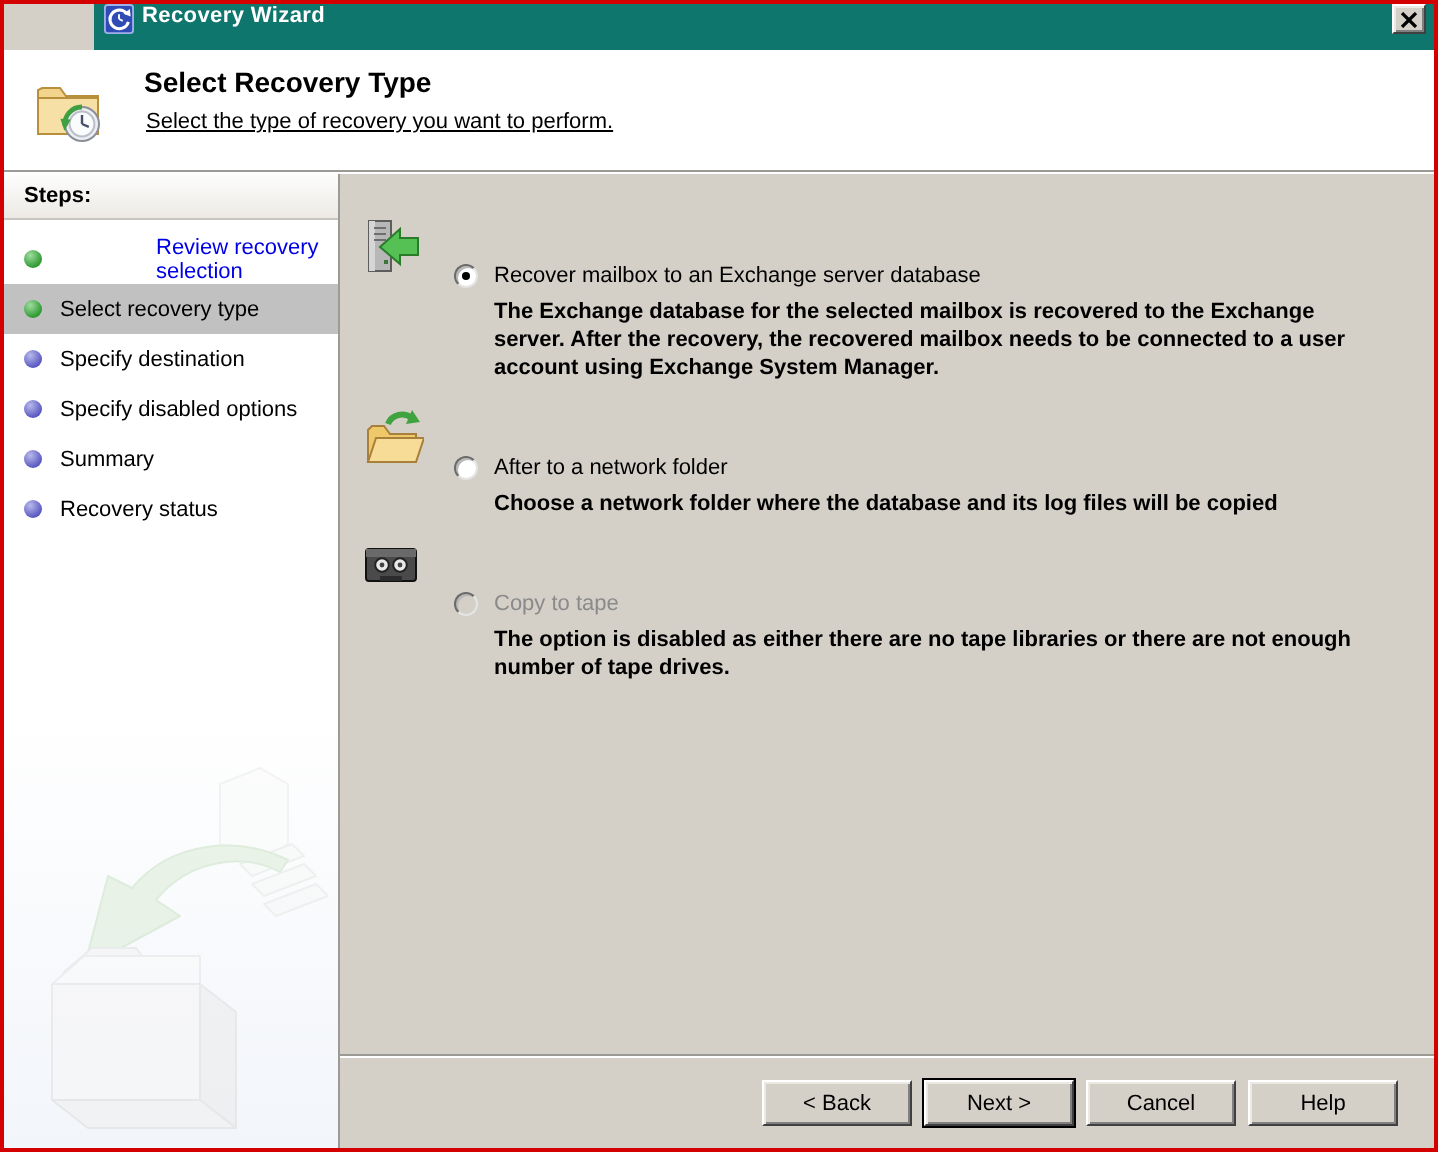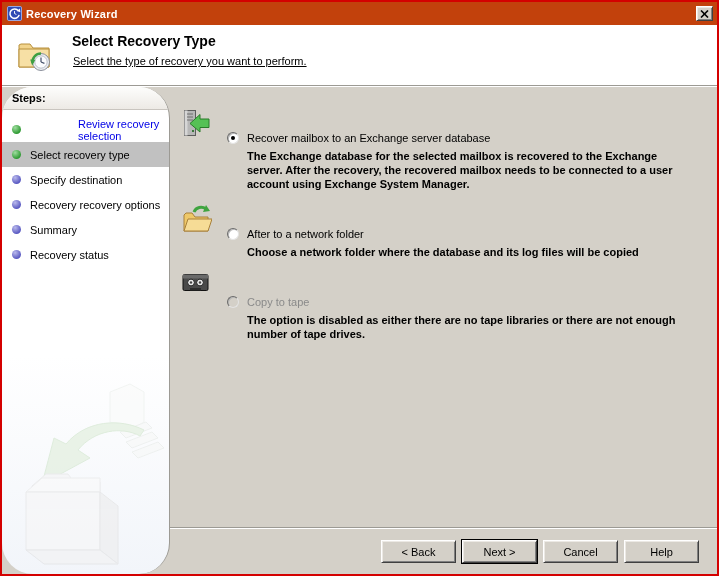--- a/index.html
+++ b/index.html
@@ -10,23 +10,24 @@
     width:719px; height:576px;
     border:2px solid #d40000;
     background:#d4d0c8;
     position:relative;
     display:flex; flex-direction:column;
   }
 
   
   .titlebar {
     height:23px; flex:0 0 23px;
-    background:#c2410c;
-    display:flex; align-items:center;
+    background:#0f766e;
+    display:flex; align-items:flex-start;
     padding:0 4px 0 5px;
+    margin-left:45px;
   }
   .titlebar .app-icon { width:15px; height:15px; margin-right:4px; flex:0 0 15px; }
   .titlebar .title { color:#fff; font-weight:bold; font-size:11px; letter-spacing:.2px; }
   .close-btn {
     margin-left:auto; width:17px; height:15px;
     background:#d4d0c8;
     border:1px solid; border-color:#ffffff #404040 #404040 #ffffff;
     box-shadow:inset 1px 1px 0 #ece9e4, inset -1px -1px 0 #808080;
     display:flex; align-items:center; justify-content:center;
     cursor:default;
@@ -43,21 +44,21 @@
   .sep-h { height:2px; flex:0 0 2px; border-top:1px solid #9c9a94; border-bottom:1px solid #ffffff; }
 
   
   .body { flex:1; display:flex; min-height:0; }
 
   
   .sidebar {
     width:168px; flex:0 0 168px;
     background:linear-gradient(to bottom,#ffffff 55%,#f2f5fa 100%);
     border-right:1px solid #9c9a94;
-    position:relative; overflow:hidden;border-radius:31px;
+    position:relative; overflow:hidden;
   }
   .steps-head {
     height:23px; line-height:22px;
     padding-left:10px; font-weight:bold;
     background:linear-gradient(to bottom,#fdfdfc,#edeae5);
     border-bottom:1px solid #c9c5bf;
   }
   .steps-list { padding-top:7px; position:relative; z-index:2; }
   .step-item { height:25px; display:flex; align-items:center; padding-left:10px; cursor:default; }
   .step-item.current { background:#c1c1c1; }
@@ -156,21 +157,21 @@
         <div class="step-item current">
           <span class="bullet done"></span>
           <span class="step-label">Select recovery type</span>
         </div>
         <div class="step-item">
           <span class="bullet"></span>
           <span class="step-label">Specify destination</span>
         </div>
         <div class="step-item">
           <span class="bullet"></span>
-          <span class="step-label">Recovery recovery options</span>
+          <span class="step-label">Specify disabled options</span>
         </div>
         <div class="step-item">
           <span class="bullet"></span>
           <span class="step-label">Summary</span>
         </div>
         <div class="step-item">
           <span class="bullet"></span>
           <span class="step-label">Recovery status</span>
         </div>
       </div>

